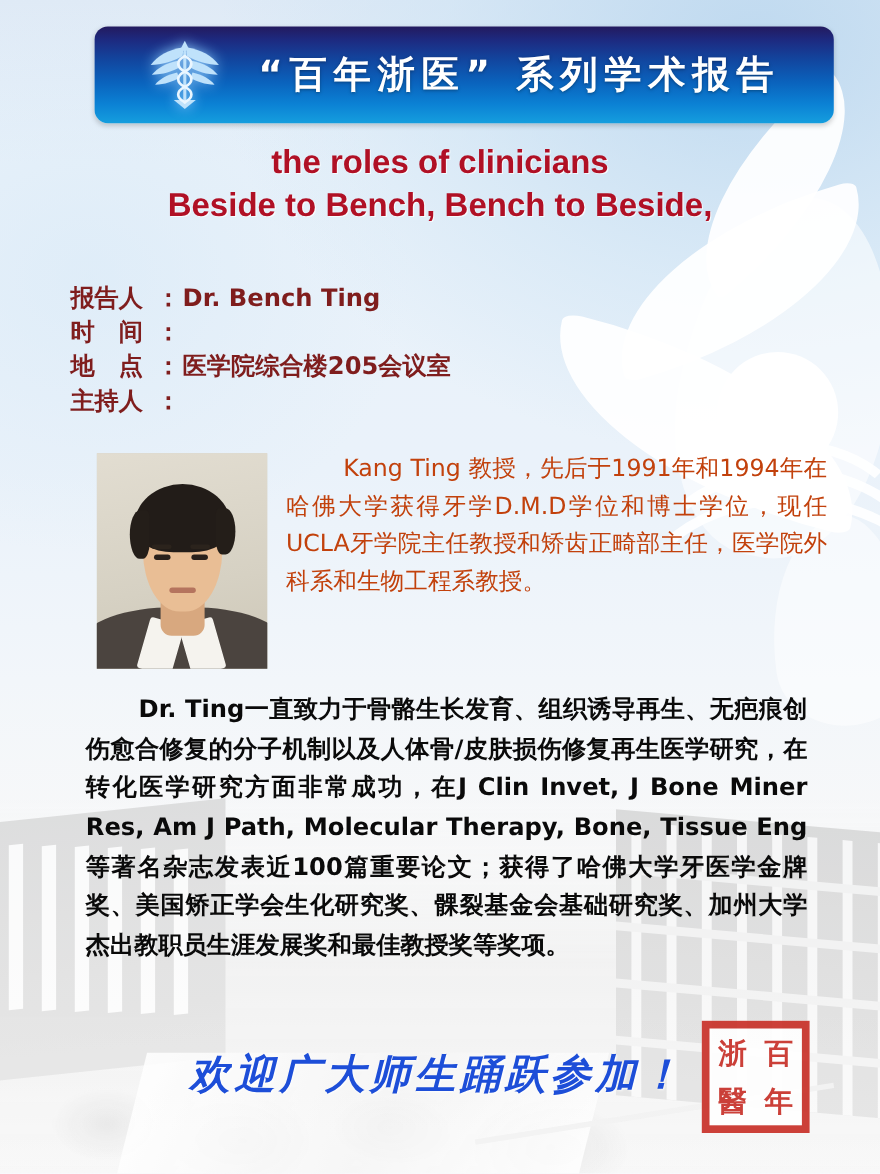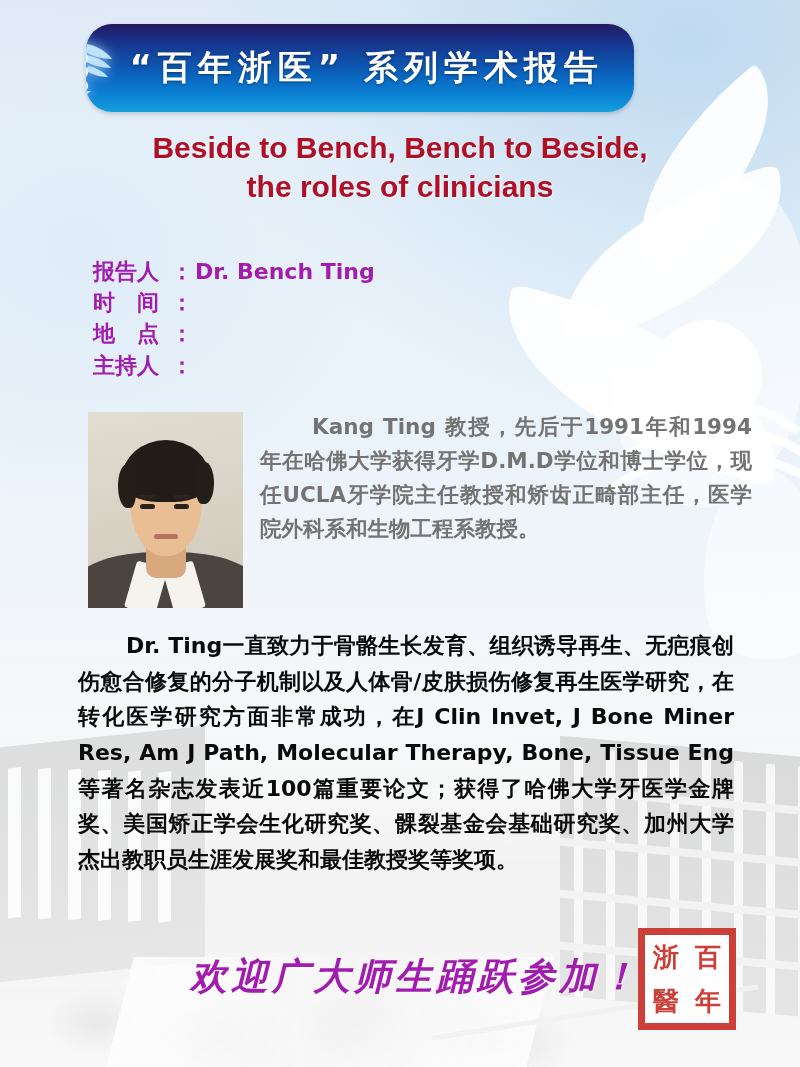--- a/index.html
+++ b/index.html
@@ -155,29 +155,28 @@
     bottom: 52px; left: 430px;
     width: 330px; height: 5px;
     background: #e9e9e9;
     transform: rotate(-9deg);
   }
 
   
   .banner {
     position: absolute;
     left: 86px; top: 24px;
-    width: 548px; height: 88px;
-    border-radius: 26px;
+    width: 672px; height: 88px;
+    border-radius: 12px;
     background: linear-gradient(180deg,
       #231a5e 0%, #1d2a80 14%, #12459e 34%, #0a63bd 58%, #0b81d4 80%, #159ede 100%);
     box-shadow: 0 2px 5px rgba(0,0,0,0.18);
     display: flex;
     align-items: center;
     overflow: hidden;
-    justify-content: flex-end;
   }
   .banner-logo {
     width: 96px;
     height: 88px;
     flex: 0 0 auto;
     display: flex;
     align-items: center;
     justify-content: center;
     margin-left: 34px;
   }
@@ -205,24 +204,24 @@
     font-size: 30px;
     font-weight: bold;
     line-height: 1.3;
     text-shadow: 1px 1px 0 rgba(255,255,255,0.75);
   }
   .title-block div { white-space: nowrap; }
 
   
   .info-block {
     position: absolute;
-    left: 93px; top: 256px;
+    left: 64px; top: 256px;
     font-size: 22px;
     font-weight: bold;
-    color: #a21caf;
+    color: #7f1d1d;
     line-height: 1.42;
     font-family: "DejaVu Sans", "Liberation Sans", sans-serif;
   }
   .info-row { white-space: nowrap; display: flex; align-items: baseline; }
   .info-label {
     display: inline-block;
     width: 78px;
     letter-spacing: 0;
   }
   .info-sep { margin: 0 2px 0 0; }
@@ -284,23 +283,23 @@
     position: absolute; left: 66px; top: 122px; width: 24px; height: 5px;
     background: #b5745e; border-radius: 4px;
   }
 
   
   .bio {
     position: absolute;
     left: 260px; top: 410px;
     width: 492px;
     font-size: 21.5px;
-    font-weight: bold;
+    font-weight: normal;
     line-height: 1.58;
-    color: #737373;
+    color: #c2410c;
     text-align: justify;
     font-family: "DejaVu Sans", "Liberation Sans", sans-serif;
   }
   .bio .indent { display: inline-block; width: 52px; }
 
   
   .body-para {
     position: absolute;
     left: 78px; top: 628px;
     width: 656px;
@@ -309,25 +308,25 @@
     line-height: 1.62;
     color: #0a0a0a;
     text-align: justify;
     font-family: "DejaVu Sans", "Liberation Sans", sans-serif;
   }
   .body-para .indent { display: inline-block; width: 48px; }
 
   
   .welcome {
     position: absolute;
-    left: 190px; top: 952px;
+    left: 172px; top: 952px;
     font-size: 37px;
     font-weight: bold;
     font-style: italic;
-    color: #a21caf;
+    color: #1d4ed8;
     letter-spacing: 4px;
     white-space: nowrap;
     text-shadow: 1px 1px 2px rgba(255,255,255,0.85);
     font-family: "DejaVu Sans", "Liberation Sans", sans-serif;
   }
 
   
   .seal {
     position: absolute;
     left: 638px; top: 928px;
@@ -415,37 +414,38 @@
         <g fill="none" stroke="#eaf6ff" stroke-width="2.4" stroke-linecap="round">
           <path d="M35 18 C27 22 27 28 35 32 C43 36 43 42 35 46 C27 50 27 56 35 60"></path>
           <path d="M35 18 C43 22 43 28 35 32 C27 36 27 42 35 46 C43 50 43 56 35 60"></path>
         </g>
       </svg>
     </div>
     <div class="banner-title">“百年浙医” 系列学术报告</div>
   </div>
 
   <div class="title-block">
+    <div>the roles of clinicians</div>
     <div>Beside to Bench, Bench to Beside,</div>
-    <div>the roles of clinicians</div>
   </div>
 
   <div class="info-block">
     <div class="info-row">
       <span class="info-label">报告人</span>
       <span class="info-sep">：</span>
       <span>Dr. Bench Ting</span>
     </div>
     <div class="info-row">
       <span class="info-label">时　间</span>
       <span class="info-sep">：</span>
     </div>
     <div class="info-row">
       <span class="info-label">地　点</span>
       <span class="info-sep">：</span>
+      <span>医学院综合楼205会议室</span>
     </div>
     <div class="info-row">
       <span class="info-label">主持人</span>
       <span class="info-sep">：</span>
     </div>
   </div>
 
   <div class="photo-frame">
     <div class="ph-bg"></div>
     <div class="ph-shoulders"></div>

